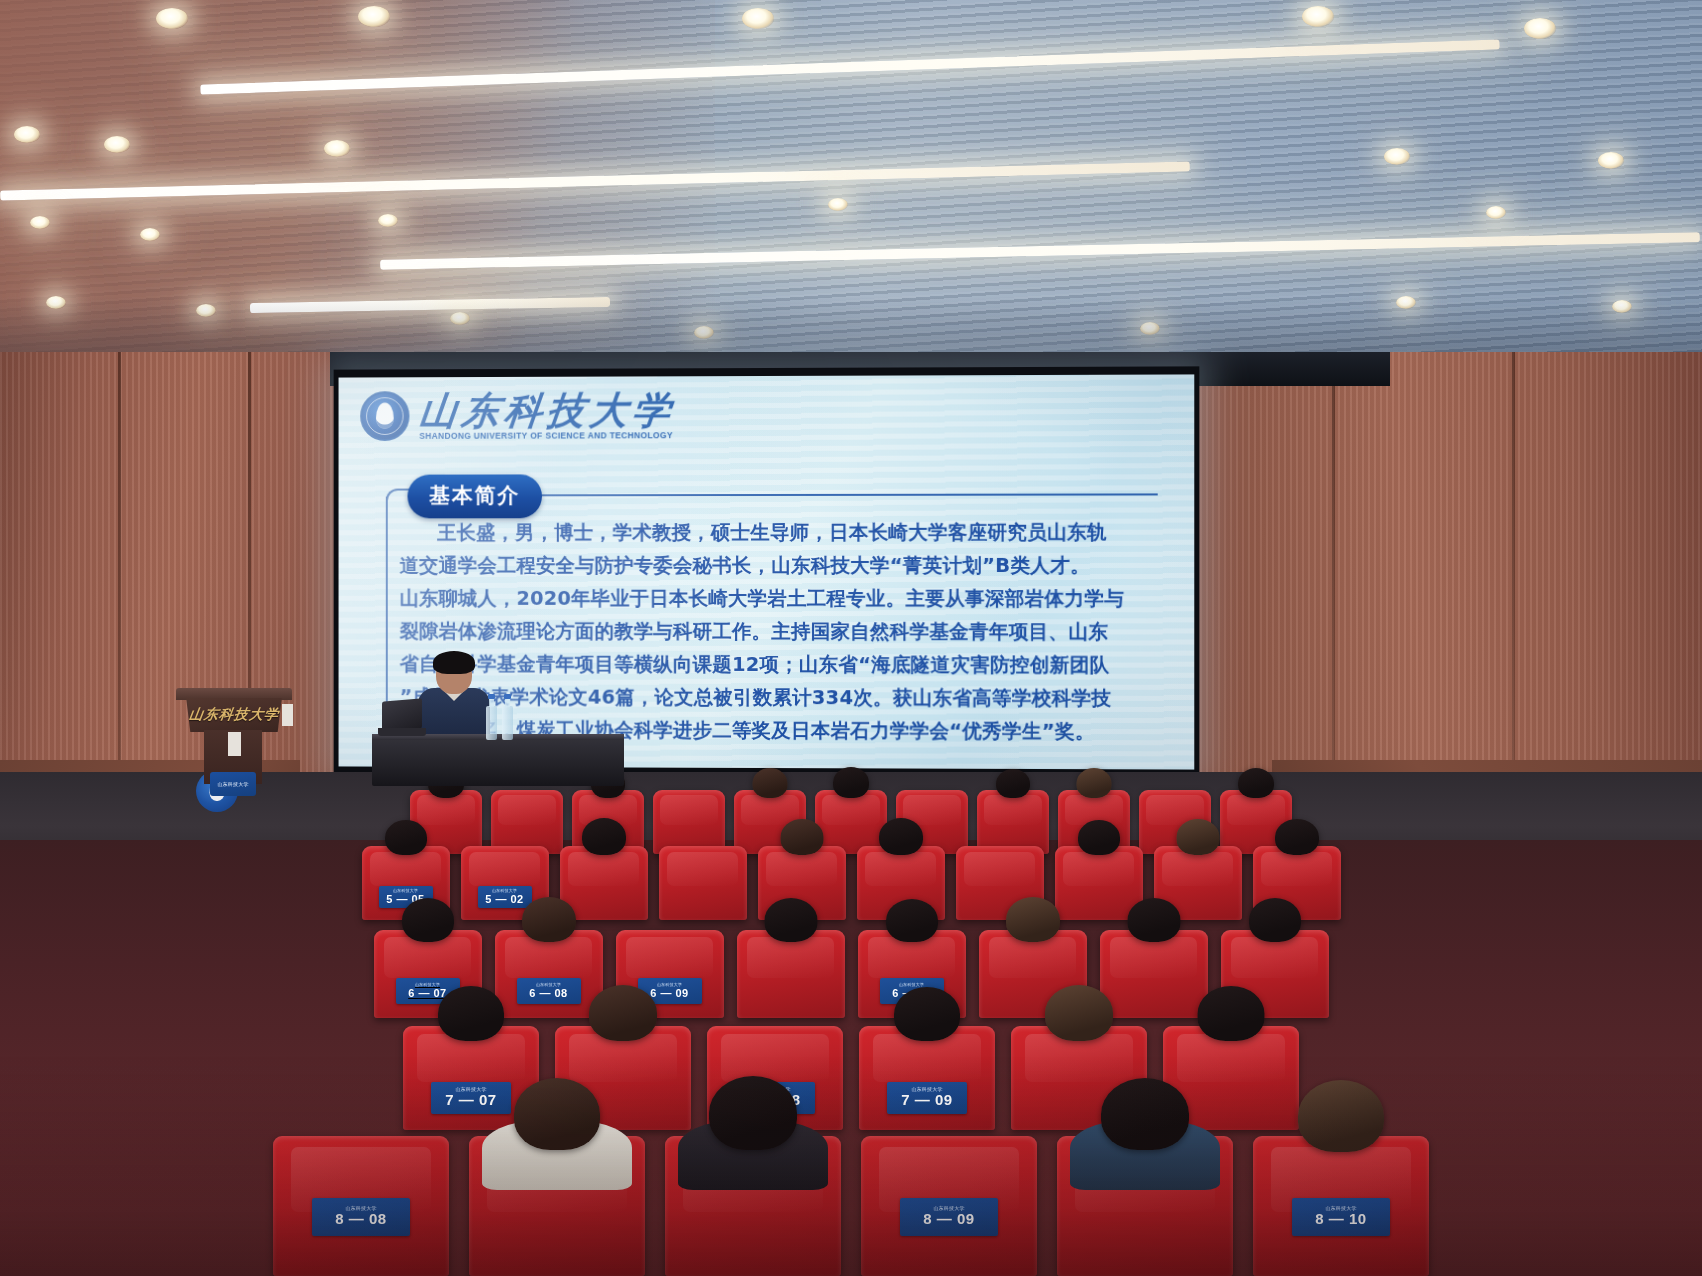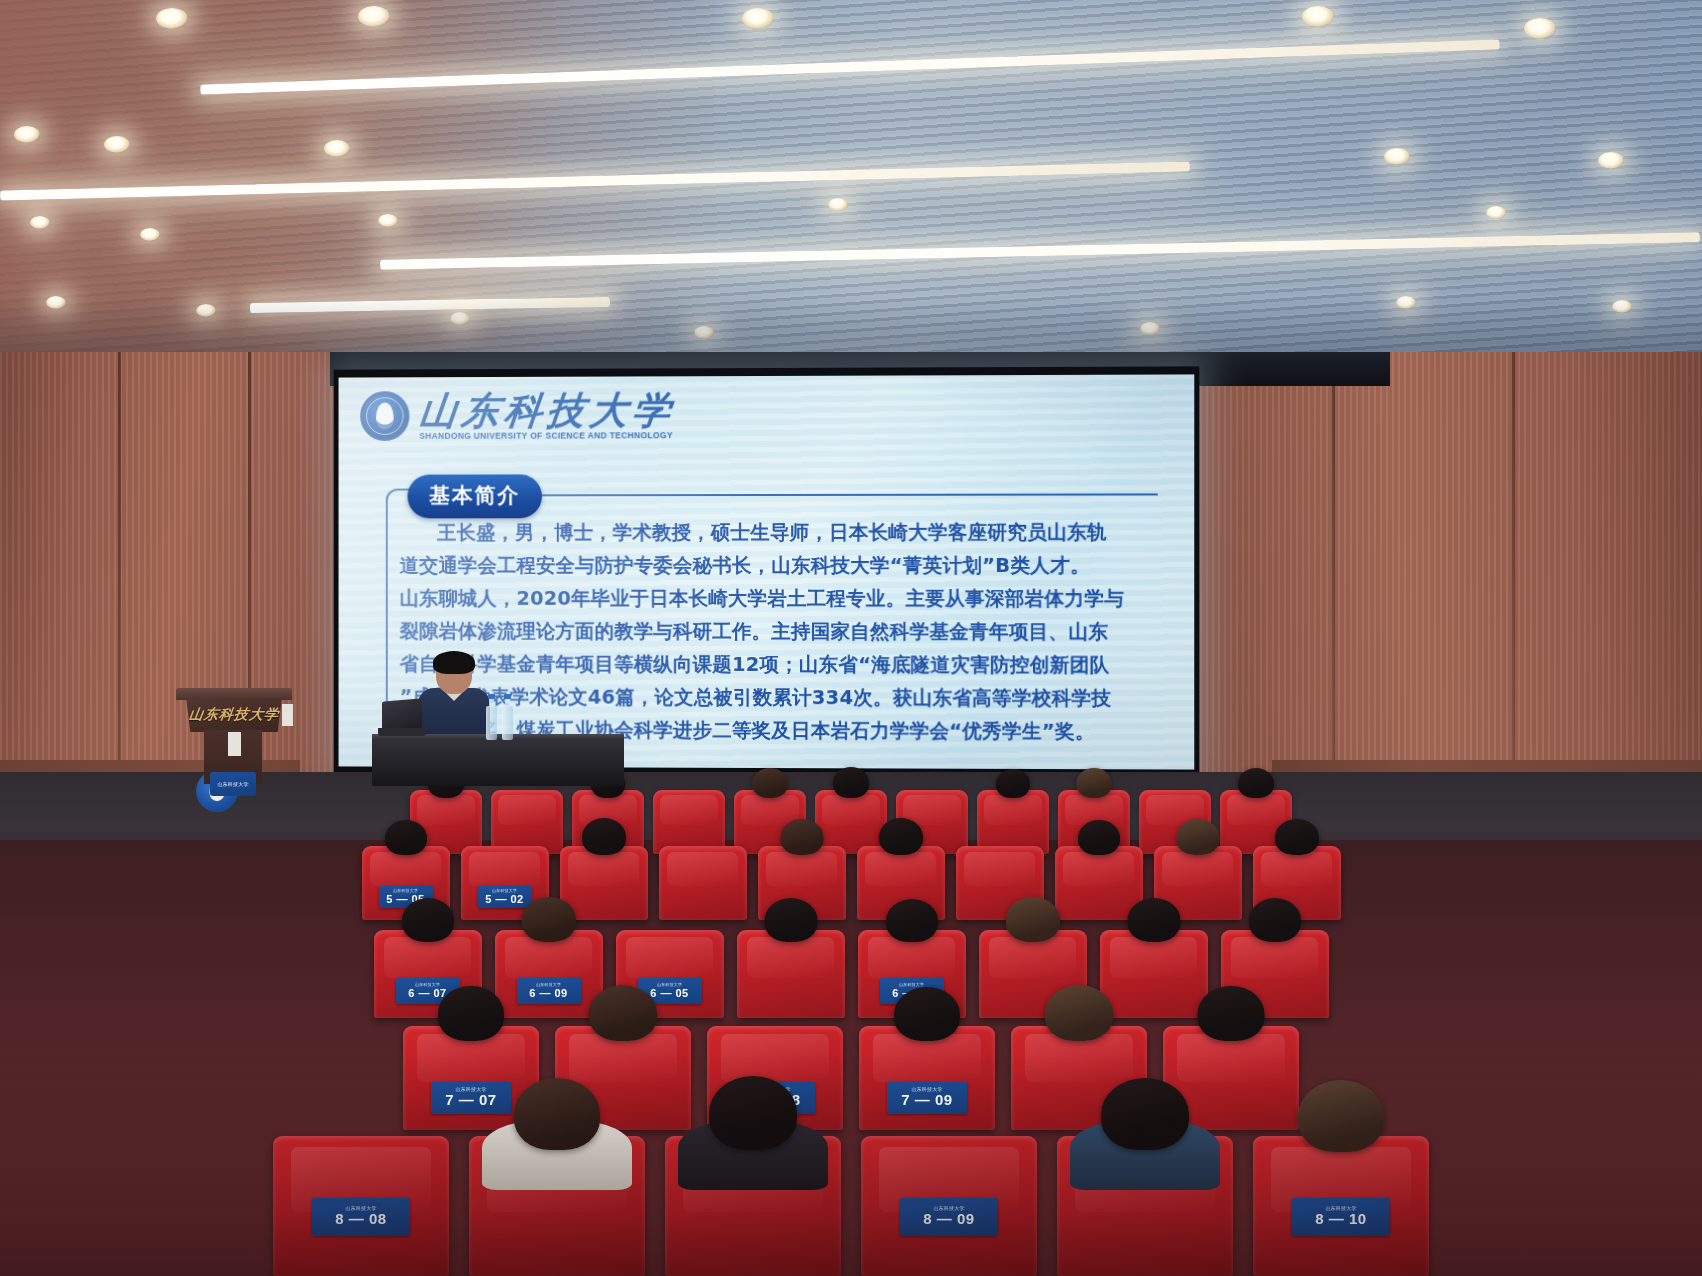--- a/index.html
+++ b/index.html
@@ -548,37 +548,37 @@
     <div class="seat" style="width:88px; height:74px;">
       <div class="head light" style="width:43px; height:36px; top:-27px;"></div>
     </div>
     <div class="seat" style="width:88px; height:74px;">
       <div class="head" style="width:44px; height:36px; top:-27px;"></div>
     </div>
   </div>
 
   <div class="seat-row" style="top:930px; gap:13px;">
     <div class="seat" style="width:108px; height:88px;">
+      <div class="seat-plate" style="width:64px; height:26px; top:48px;text-decoration:underline;">
+        <span class="org">山东科技大学</span>
+        <span class="num">6 — 07</span>
+      </div>
+      <div class="head" style="width:52px; height:44px; top:-32px;"></div>
+    </div>
+    <div class="seat" style="width:108px; height:88px;">
       <div class="seat-plate" style="width:64px; height:26px; top:48px;">
         <span class="org">山东科技大学</span>
-        <span class="num">6 — 07</span>
-      </div>
-      <div class="head" style="width:52px; height:44px; top:-32px;"></div>
+        <span class="num">6 — 08</span>
+      </div>
+      <div class="head brown" style="width:54px; height:45px; top:-33px;"></div>
     </div>
     <div class="seat" style="width:108px; height:88px;">
       <div class="seat-plate" style="width:64px; height:26px; top:48px;">
         <span class="org">山东科技大学</span>
         <span class="num">6 — 09</span>
-      </div>
-      <div class="head brown" style="width:54px; height:45px; top:-33px;"></div>
-    </div>
-    <div class="seat" style="width:108px; height:88px;">
-      <div class="seat-plate" style="width:64px; height:26px; top:48px;">
-        <span class="org">山东科技大学</span>
-        <span class="num">6 — 05</span>
       </div>
     </div>
     <div class="seat" style="width:108px; height:88px;">
       <div class="head" style="width:53px; height:44px; top:-32px;"></div>
     </div>
     <div class="seat" style="width:108px; height:88px;">
       <div class="seat-plate" style="width:64px; height:26px; top:48px;">
         <span class="org">山东科技大学</span>
         <span class="num">6 — 10</span>
       </div>

